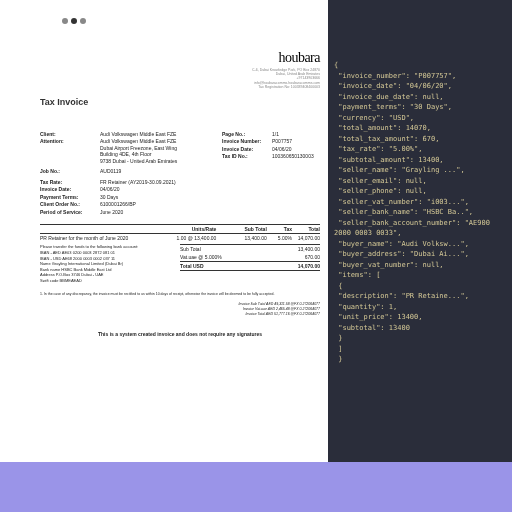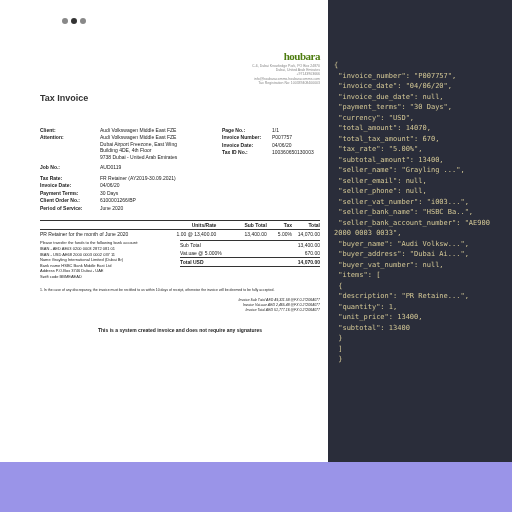--- a/index.html
+++ b/index.html
@@ -2,21 +2,21 @@
 <html><head>
 <meta charset="utf-8">
 <style>
 *{margin:0;padding:0;box-sizing:border-box}
 body{width:512px;height:512px;background:#fff;font-family:Arial,sans-serif;position:relative;overflow:hidden}
 .dots{position:absolute;top:18px;left:62px;display:flex;gap:3px}
 .dot{width:6px;height:6px;border-radius:50%;background:#888}
 .dot.active{background:#333}
 .invoice{position:absolute;top:50px;left:40px;width:280px;font-size:5px;color:#222}
 .logo{text-align:right;margin-bottom:2px}
-.logo-text{font-family:Georgia,serif;font-size:11px;font-weight:bold;color:#4d7c0f;letter-spacing:-0.5px}
+.logo-text{font-family:Georgia,serif;font-size:14px;font-weight:normal;color:#000000;letter-spacing:-0.5px}
 .logo-sub{font-size:3.5px;color:#888;line-height:1.2;text-align:right;margin-bottom:8px}
 .title{font-size:9px;font-weight:bold;margin-bottom:24px;color:#333}
 .header-grid{display:flex;justify-content:space-between;margin-bottom:8px}
 .header-left{width:60%}
 .header-right{width:35%}
 .row{display:flex;margin-bottom:1px;line-height:1.3}
 .label{font-weight:bold;width:60px;flex-shrink:0}
 .label-r{font-weight:bold;width:50px;flex-shrink:0}
 .val{flex:1}
 .table{width:100%;margin-top:4px}

